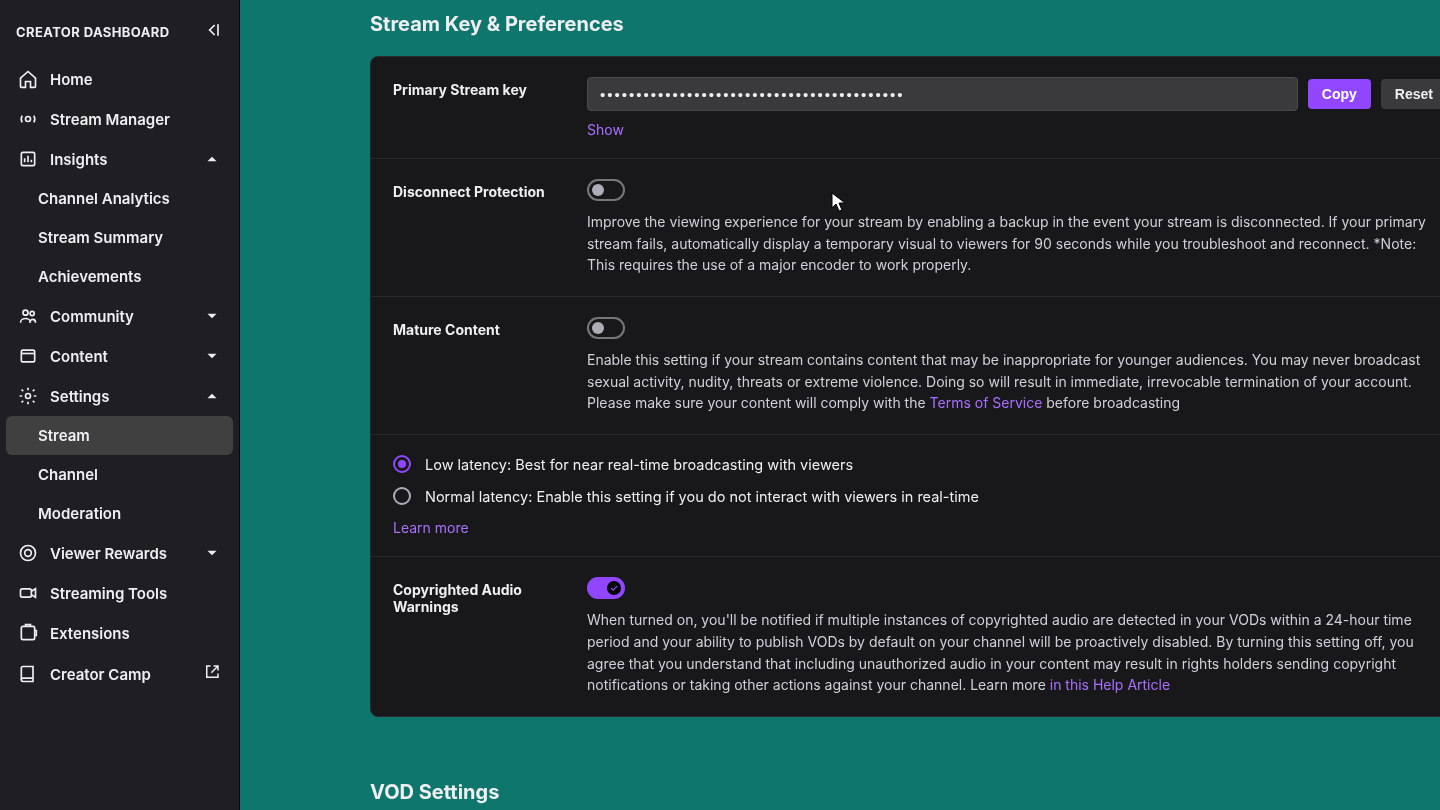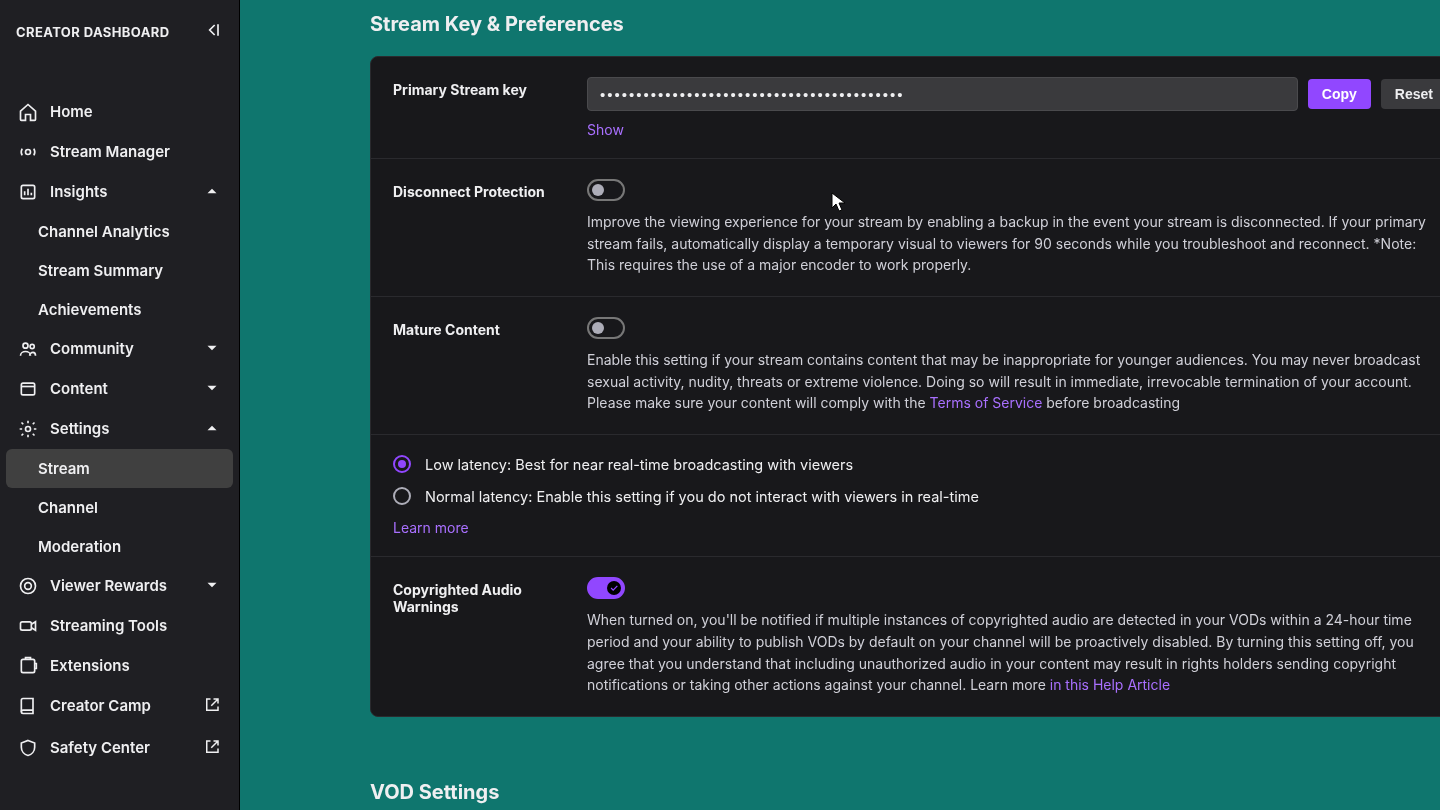--- a/index.html
+++ b/index.html
@@ -14,38 +14,37 @@
   .app { display: flex; height: 100vh; width: 100vw; }
   
   .sidebar {
     width: 240px;
     background: #1f1f23;
     display: flex;
     flex-direction: column;
     padding-top: 12px;
     border-right: 1px solid #000;
     flex-shrink: 0;
-    gap: 33px;
   }
   .sidebar-header {
     display: flex;
     align-items: center;
     justify-content: space-between;
     padding: 8px 16px 16px 16px;
   }
   .sidebar-header-title {
     font-size: 13px;
     font-weight: 700;
     letter-spacing: 0.4px;
   }
   .sidebar-header .collapse-btn svg { width: 20px; height: 20px; fill: #efeff1; }
   .nav { list-style: none; padding: 0 6px; overflow-y: auto; }
   .nav-item {
     display: flex;
-    align-items: flex-start;
+    align-items: center;
     padding: 10px 12px;
     border-radius: 6px;
     cursor: pointer;
     gap: 12px;
     font-size: 15px;
     font-weight: 600;
     position: relative;
   }
   .nav-item.active { background: #404040; }
   .nav-item .icon { width: 20px; height: 20px; display: inline-flex; align-items: center; justify-content: center; flex-shrink: 0; }
@@ -291,31 +290,20 @@
         <span>Extensions</span>
       </li>
       <li class="nav-item">
         <span class="icon">
             <svg viewBox="0 0 24 24">
               <path d="M4 5a2 2 0 012-2h12v18H6a2 2 0 01-2-2z"></path>
               <path d="M4 19a2 2 0 012-2h12"></path>
             </svg>
           </span>
         <span>Creator Camp</span>
-        <span class="ext-link"><svg viewBox="0 0 24 24">
-              <path d="M14 4h6v6M20 4l-9 9M10 4H5v15h15v-5"></path>
-            </svg></span>
-      </li>
-      <li class="nav-item">
-        <span class="icon">
-            <svg viewBox="0 0 24 24">
-              <path d="M12 3l8 3v5c0 5-3.5 9-8 10-4.5-1-8-5-8-10V6z"></path>
-            </svg>
-          </span>
-        <span>Safety Center</span>
         <span class="ext-link"><svg viewBox="0 0 24 24">
               <path d="M14 4h6v6M20 4l-9 9M10 4H5v15h15v-5"></path>
             </svg></span>
       </li>
     </ul>
   </aside>
 
   <main class="main" style="position:relative;">
     <div class="main-inner">
       <h1 class="section-title">Stream Key &amp; Preferences</h1>

